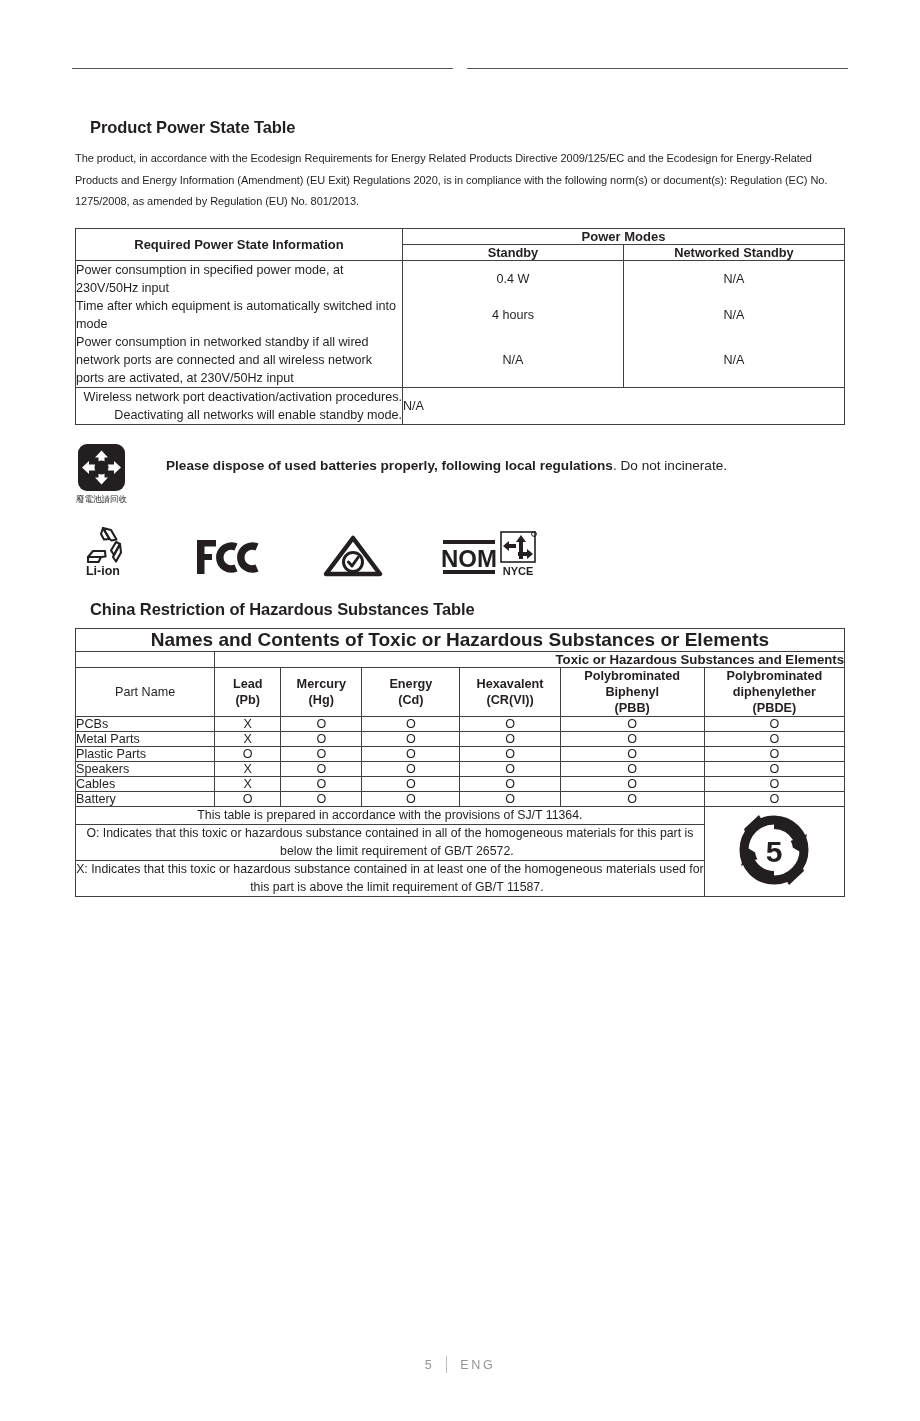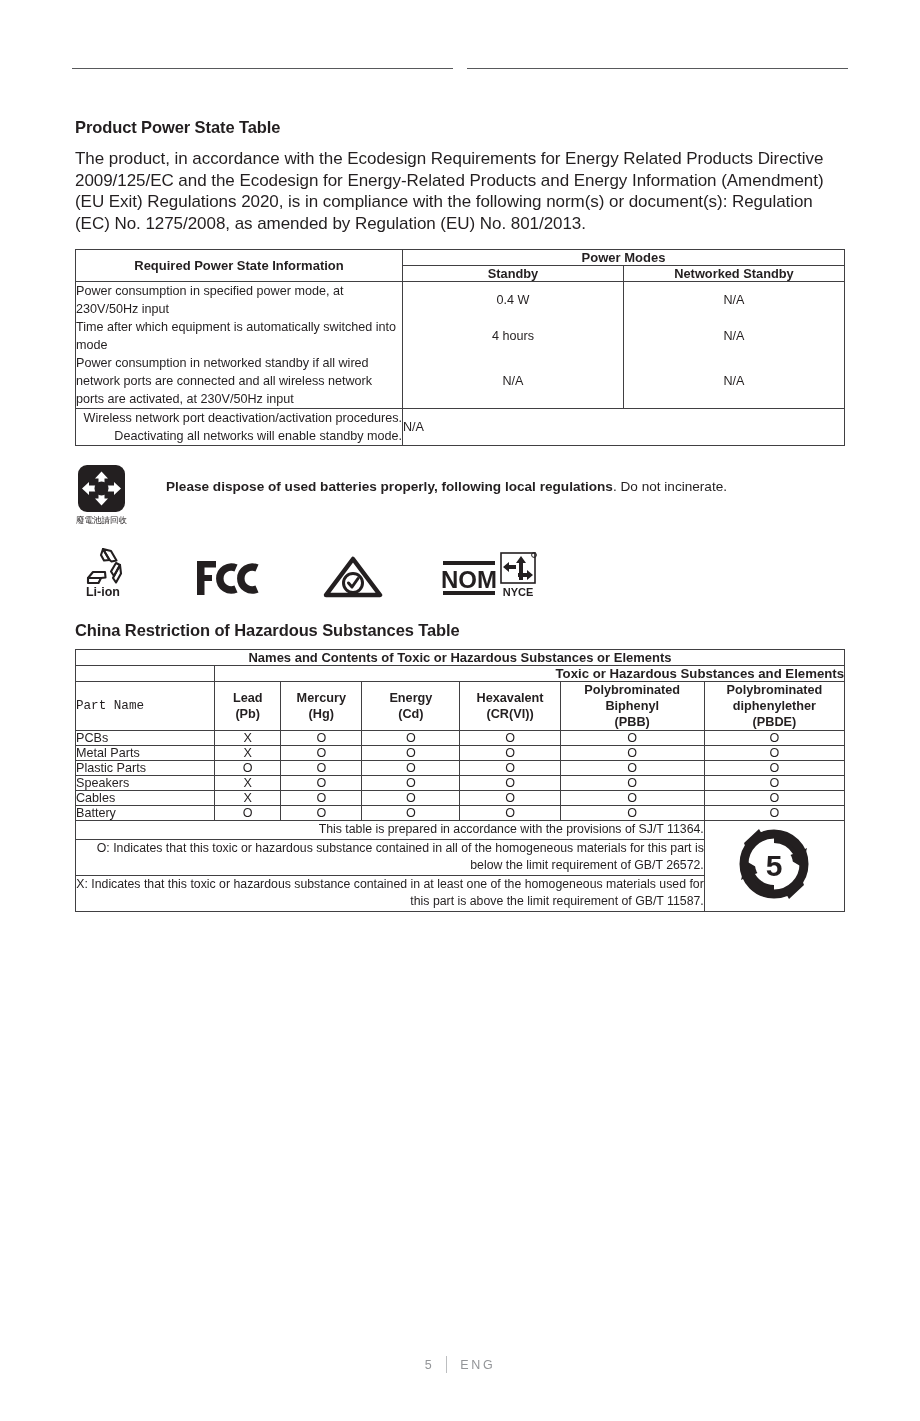--- a/index.html
+++ b/index.html
@@ -42,27 +42,27 @@
   .content {
     position: absolute;
     top: 118px;
     left: 75px;
     width: 770px;
   }
 
   h2.section-title {
     font-size: 16.5px;
     font-weight: bold;
-    margin: 0 0 11px 0;
+    margin: 0 0 11px 15px;
     letter-spacing: -0.1px;
     color: #231f20;
   }
 
   p.intro {
-    font-size: 17px;
+    font-size: 11px;
     line-height: 21.5px;
     margin: 0 0 15px 0;
     color: #231f20;
     letter-spacing: -0.05px;
   }
 
   
   table { border-collapse: collapse; width: 100%; }
 
   .power-table {
@@ -156,58 +156,57 @@
     border: 1px solid #414042;
     font-size: 12.4px;
   }
   .rohs-table td, .rohs-table th {
     border: 1px solid #414042;
     padding: 0;
   }
   .rohs-title {
     text-align: center;
     font-weight: bold;
-    font-size: 13px;
+    font-size: 19px;
     padding: 6px 4px 7px 4px;
   }
   .rohs-sub {
     text-align: right;
     font-weight: bold;
     font-size: 13.2px;
     padding: 6px 4px 7px 4px;
   }
   .rohs-blank { border-right: 1px solid #414042; }
   .rohs-partname-hd {
-    text-align: left;
+    text-align: center;
     font-weight: normal;
     font-size: 12.6px;
     padding: 8px 8px 8px 9px;
     vertical-align: middle;
-    font-family: Liberation Mono, monospace;
   }
   .rohs-sub-hd {
     text-align: center;
     font-weight: bold;
     font-size: 12.7px;
     line-height: 16px;
     padding: 7px 4px 8px 4px;
     vertical-align: middle;
   }
   .rohs-part {
     text-align: left;
     padding: 5px 8px 5px 9px;
     font-size: 12.6px;
   }
   .rohs-cell {
     text-align: center;
     padding: 5px 4px;
     font-size: 12.6px;
   }
   .rohs-note {
-    text-align: right;
+    text-align: center;
     padding: 5px 10px 6px 9px;
     font-size: 12.3px;
     line-height: 17.5px;
   }
   .rohs-note .hang { display: block; padding-left: 14px; text-indent: -14px; }
   .note-nb { border-bottom: 0 !important; }
   .epup-cell { text-align: center; vertical-align: middle; padding: 4px; }
 
   .rc-part { width: 139px; }
   .rc-lead { width: 66px; }

